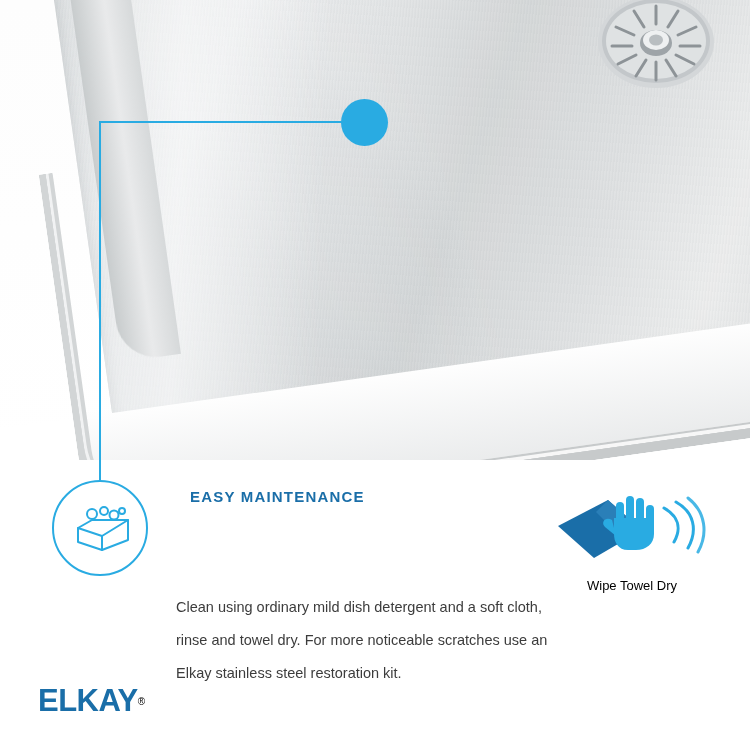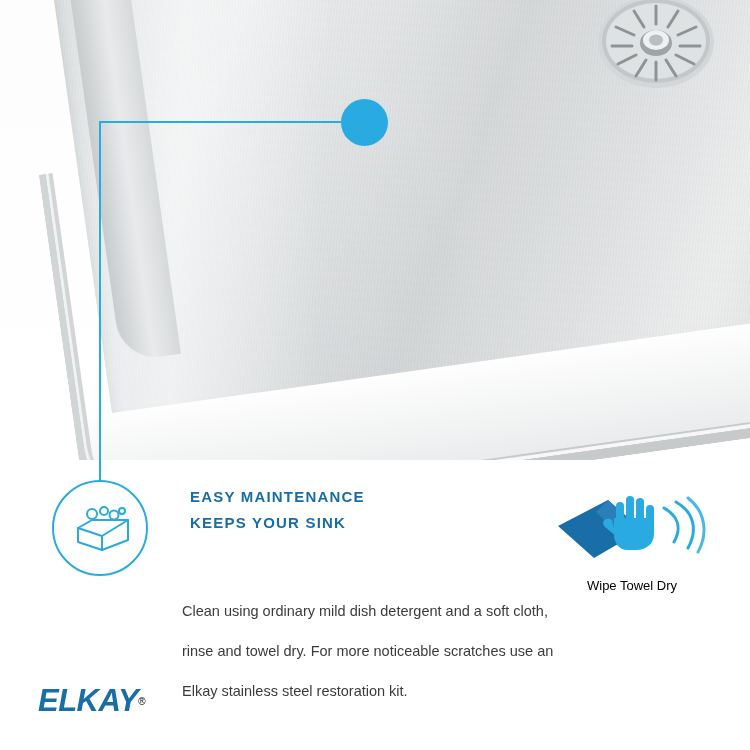--- a/index.html
+++ b/index.html
@@ -145,25 +145,25 @@
     width: 390px;
     color: #1a6ea8;
     font-weight: bold;
     font-size: 15px;
     line-height: 26px;
     letter-spacing: 1.2px;
     text-transform: uppercase;
   }
   .body-copy {
     position: absolute;
-    left: 182px; top: 591px;
+    left: 176px; top: 591px;
     width: 380px;
     color: #3c3c3c;
     font-size: 14.5px;
-    line-height: 40px;
+    line-height: 33px;
   }
 
   
   .towel {
     position: absolute;
     left: 556px; top: 492px;
     width: 150px; height: 76px;
   }
   .towel svg { display: block; }
   .towel-caption {
@@ -177,21 +177,20 @@
 
   
   .logo {
     position: absolute;
     left: 38px; top: 684px;
     width: 160px; height: 34px;
   }
   .logo-text {
     font-family: "Liberation Sans", sans-serif;
     font-weight: bold;
-    font-style: italic;
     font-size: 31px;
     letter-spacing: -0.5px;
     color: #1a6ea8;
     line-height: 34px;
   }
   .logo-reg {
     font-size: 10px;
     vertical-align: super;
     font-style: normal;
     font-weight: normal;
@@ -251,21 +250,20 @@
         <circle cx="18" cy="8" r="5"></circle>
         <circle cx="30" cy="5" r="4"></circle>
         <circle cx="40" cy="9" r="4.5"></circle>
         <circle cx="48" cy="5" r="3"></circle>
       </g>
     </svg>
   </div>
 
   <div class="headline">
     <div>EASY MAINTENANCE</div>
-    <div>KEEPS YOUR SINK</div>
   </div>
 
   <div class="body-copy">Clean using ordinary mild dish detergent and a soft cloth, rinse and towel dry. For more noticeable scratches use an Elkay stainless steel restoration kit.</div>
 
   <div class="towel">
     <svg width="150" height="76" viewBox="0 0 150 76">
 
       <path d="M2 34 L52 8 L86 38 L38 66 Z" fill="#1a6ea8"></path>
       <path d="M52 8 L86 38 L66 46 L40 20 Z" fill="#2a7fb8"></path>
 

